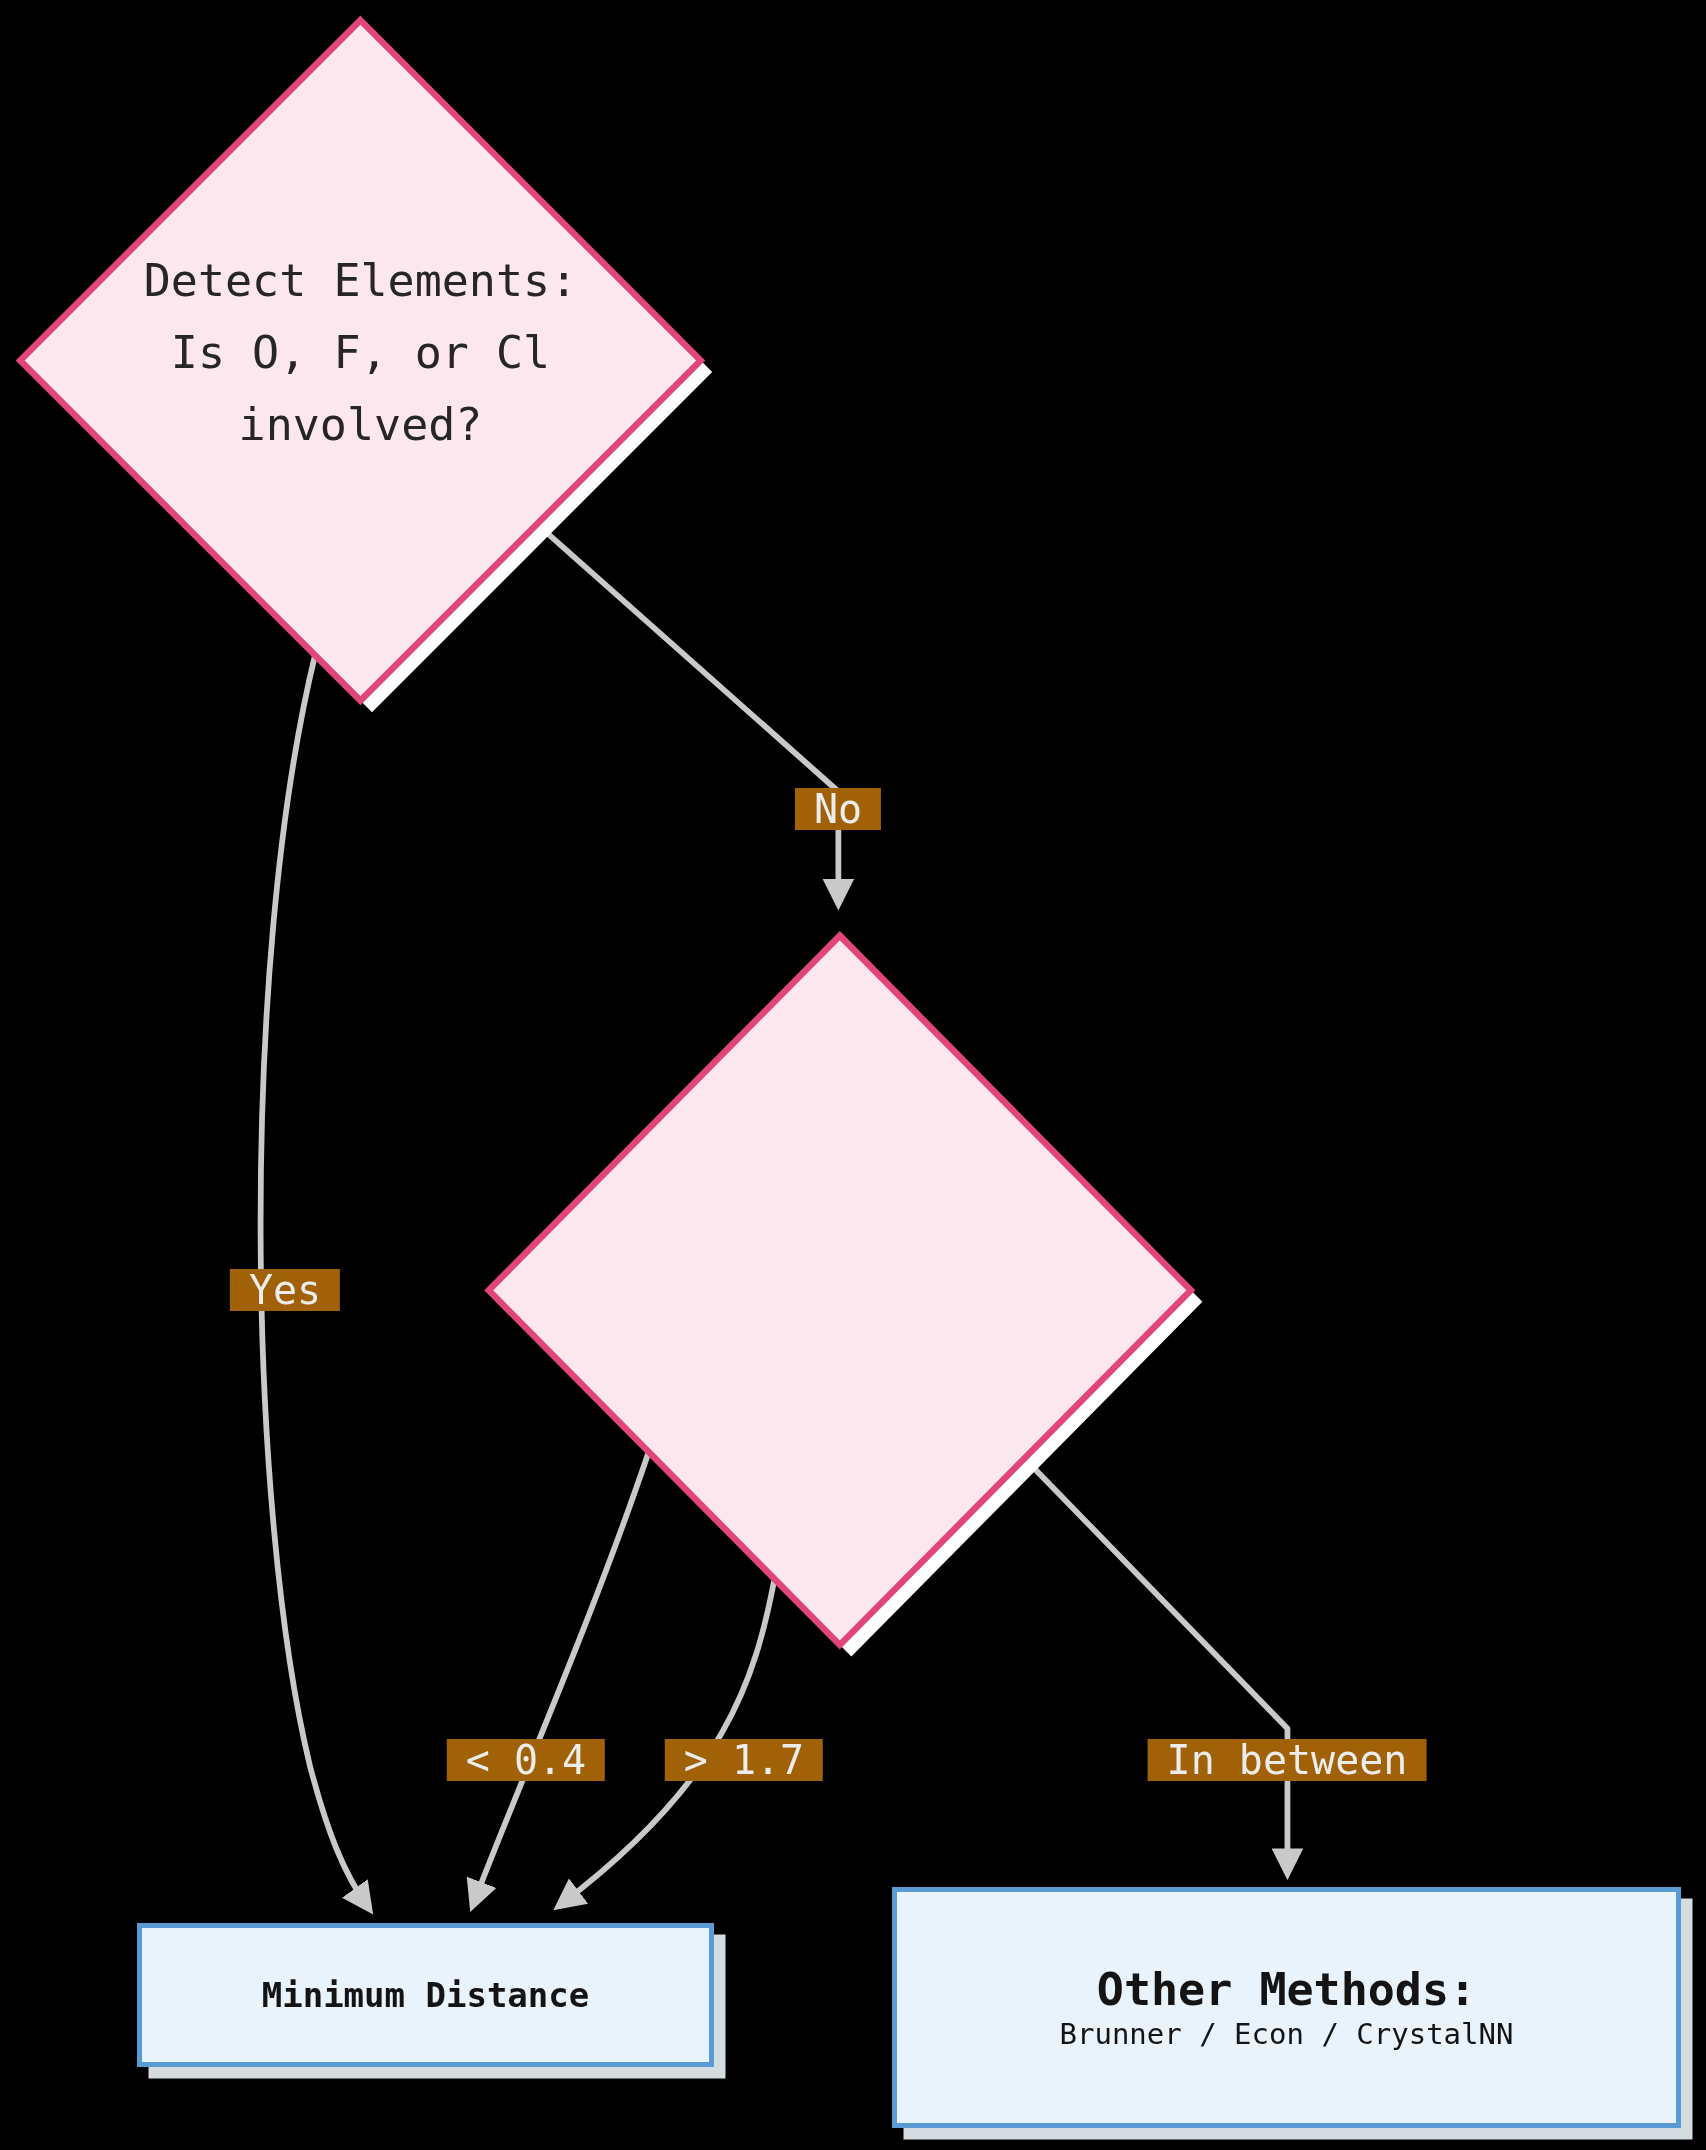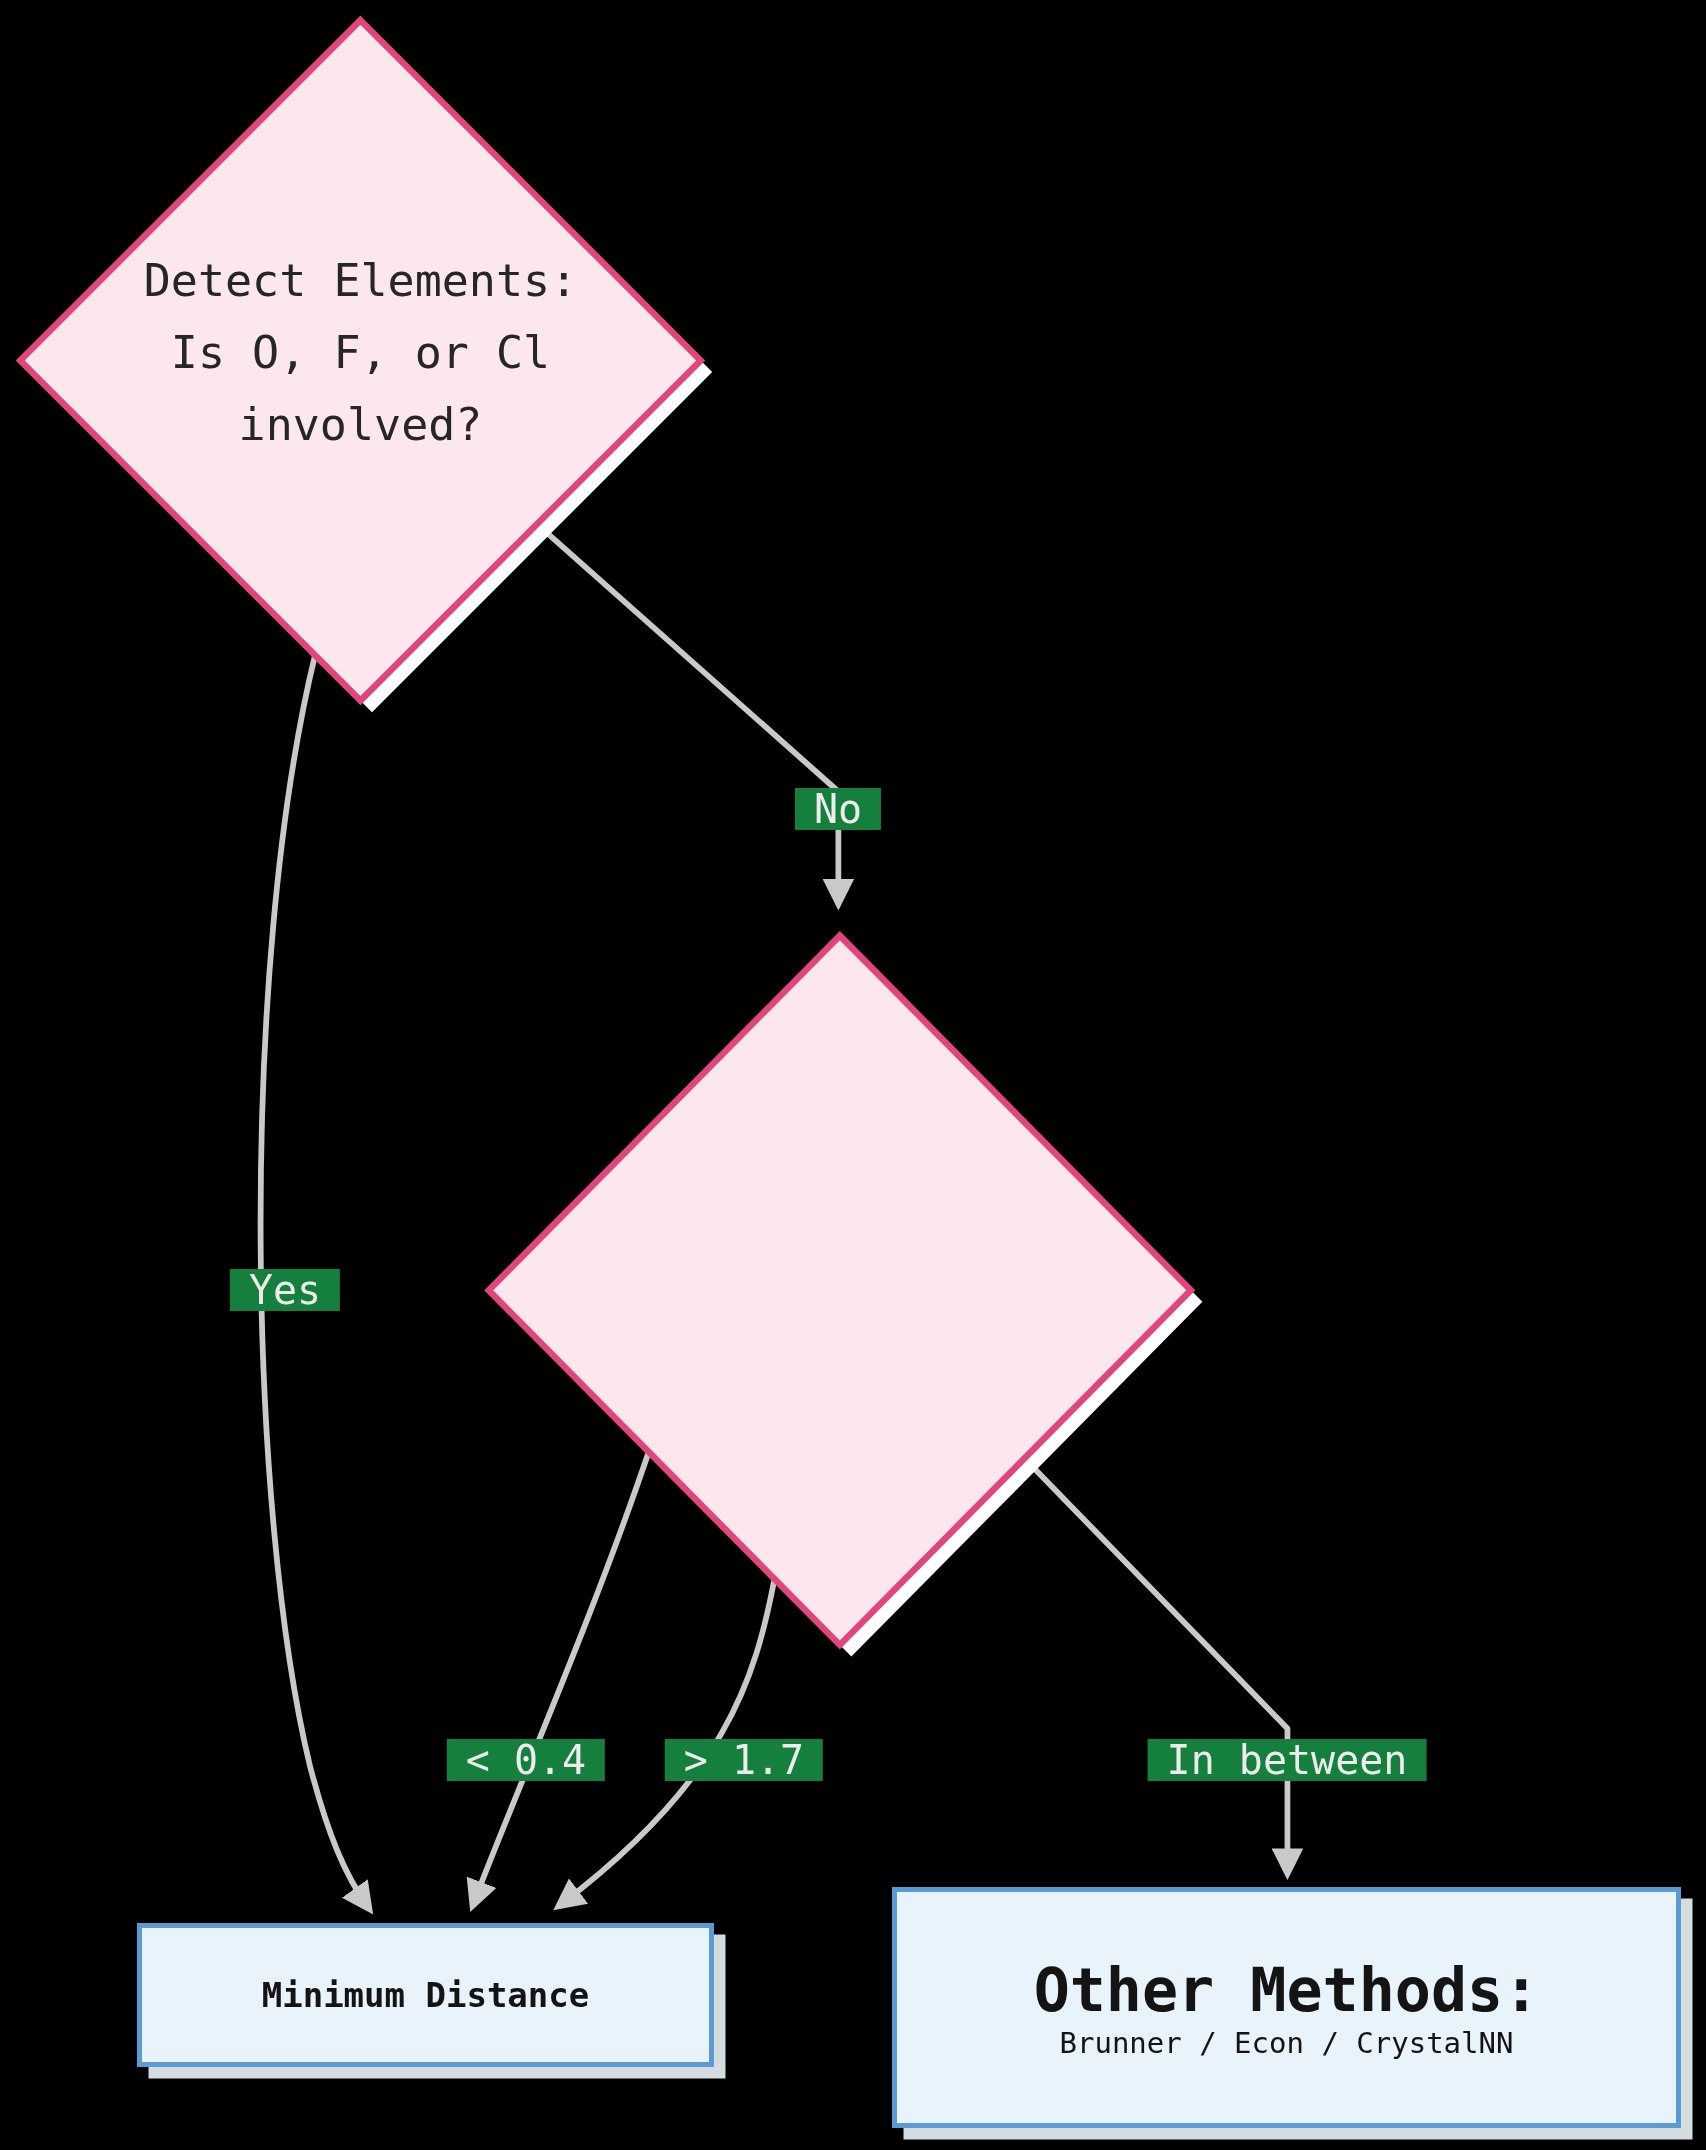--- a/index.html
+++ b/index.html
@@ -22,21 +22,21 @@
     line-height: 72px;
     white-space: nowrap;
   }
   #text-d1 { left: 108px; top: 245px; width: 505px; }
   #text-d2 { left: 551px; top: 1218px; width: 577px; }
 
   
   .edge-label {
     position: absolute;
     transform: translate(-50%, -50%);
-    background: #15803d;
+    background: #a16207;
     color: #ececec;
     font-size: 40px;
     line-height: 1.05;
     padding: 0 19px;
     white-space: nowrap;
   }
   #lbl-no      { left: 838px; top: 809px; }
   #lbl-yes     { left: 285px;  top: 1290px; }
   #lbl-lt      { left: 526px;  top: 1760px; }
   #lbl-gt      { left: 744px; top: 1760px; }
@@ -50,21 +50,21 @@
     box-shadow: 11.5px 11.5px 0 0 #d5dce0;
     display: flex;
     flex-direction: column;
     align-items: center;
     justify-content: center;
     color: #141414;
   }
   #box-min   { left: 137px;  top: 1923px; width: 577px;  height: 144px; }
   #box-other { left: 892px; top: 1887px; width: 789px; height: 241px; }
   .box-title { font-weight: bold; font-size: 34px; line-height: 1.2; }
-  #box-other .box-title { font-size: 60px; }
+  #box-other .box-title { font-size: 45px; }
   .box-sub   { font-size: 29px; line-height: 1.2; white-space: nowrap; }
 </style>
 </head>
 <body>
 
 <div class="layer">
 
   <svg class="edges-layer" width="1707" height="2151" viewBox="0 0 2368 2984">
     <defs>
       <marker id="arrow" viewBox="0 0 10 10" refX="7" refY="5" markerWidth="5.5" markerHeight="5.5" orient="auto">

